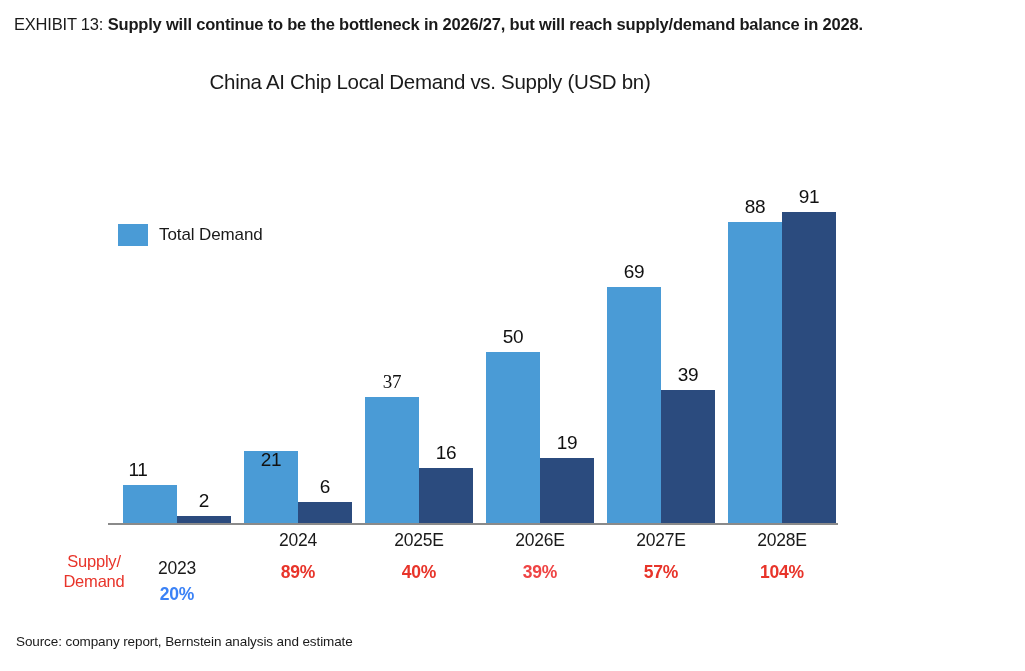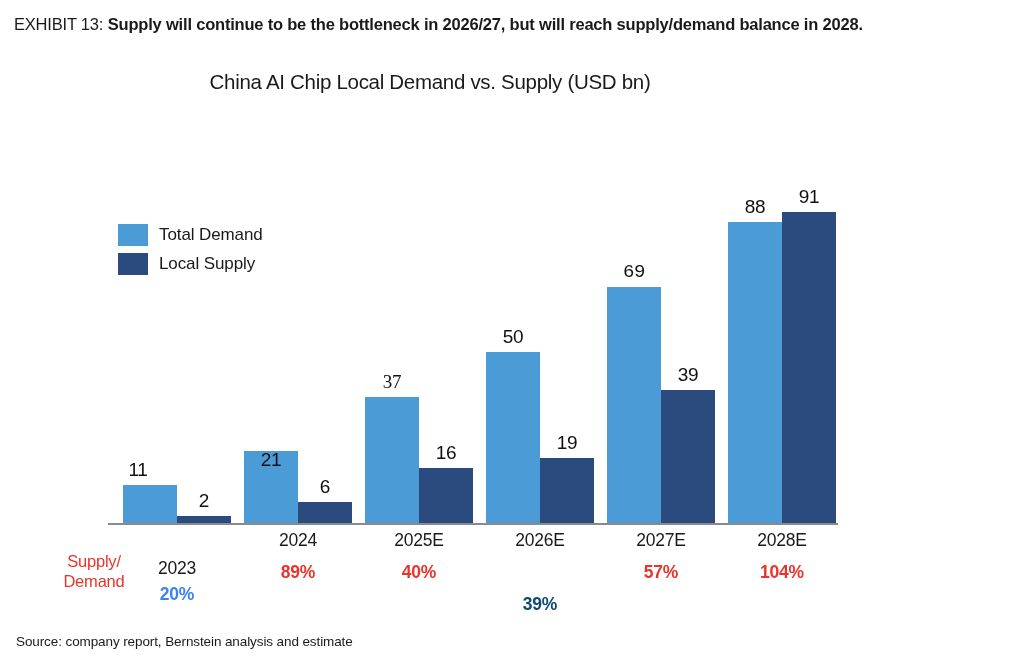--- a/index.html
+++ b/index.html
@@ -59,20 +59,21 @@
   
   #legend {
     position: absolute;
     left: 118px;
     top: 220px;
   }
   .legend-row {
     display: flex;
     align-items: center;
     height: 29px;
+    justify-content: space-between;
   }
   .legend-swatch {
     width: 30px;
     height: 22px;
     display: inline-block;
   }
   .legend-label {
     margin-left: 11px;
     font-size: 17px;
     letter-spacing: -0.1px;
@@ -145,24 +146,20 @@
 </div>
 
 <div id="chart-title">China AI Chip Local Demand vs. Supply (USD bn)</div>
 
 <div id="plot-area">
 
   <div id="legend">
       <div class="legend-row">
         <span class="legend-swatch" style="background: rgb(74, 155, 214);"></span>
         <span class="legend-label">Total Demand</span>
-      </div>
-      <div class="legend-row">
-        <span class="legend-swatch" style="background: rgb(43, 75, 126);"></span>
-        <span class="legend-label">Local Supply</span>
       </div>
     </div>
 
   <div id="bars-layer">
       <div class="bar" style="left: 123px; width: 54px; height: 38px; top: 485px; bottom: auto; background: rgb(74, 155, 214);"></div>
       <div class="bar-value" style="left: 98px; width: 80px; top: 459px;">11</div>
       <div class="bar" style="left: 177px; width: 54px; height: 7px; top: 516px; bottom: auto; background: rgb(43, 75, 126);"></div>
       <div class="bar-value" style="left: 164px; width: 80px; top: 490px;">2</div>
       <div class="bar" style="left: 244px; width: 54px; height: 72px; top: 451px; bottom: auto; background: rgb(74, 155, 214);"></div>
       <div class="bar-value" style="left: 231px; width: 80px; top: 449px;">21</div>
@@ -170,21 +167,21 @@
       <div class="bar-value" style="left: 285px; width: 80px; top: 476px;">6</div>
       <div class="bar" style="left: 365px; width: 54px; height: 126px; top: 397px; bottom: auto; background: rgb(74, 155, 214);"></div>
       <div class="bar-value" style="left: 352px; width: 80px; top: 371px; font-family: Liberation Serif, serif;">37</div>
       <div class="bar" style="left: 419px; width: 54px; height: 55px; top: 468px; bottom: auto; background: rgb(43, 75, 126);"></div>
       <div class="bar-value" style="left: 406px; width: 80px; top: 442px;">16</div>
       <div class="bar" style="left: 486px; width: 54px; height: 171px; top: 352px; bottom: auto; background: rgb(74, 155, 214);"></div>
       <div class="bar-value" style="left: 473px; width: 80px; top: 326px;">50</div>
       <div class="bar" style="left: 540px; width: 54px; height: 65px; top: 458px; bottom: auto; background: rgb(43, 75, 126);"></div>
       <div class="bar-value" style="left: 527px; width: 80px; top: 432px;">19</div>
       <div class="bar" style="left: 607px; width: 54px; height: 236px; top: 287px; bottom: auto; background: rgb(74, 155, 214);"></div>
-      <div class="bar-value" style="left: 594px; width: 80px; top: 261px; font-family: Liberation Mono, monospace;">69</div>
+      <div class="bar-value" style="left: 594px; width: 80px; top: 261px;">69</div>
       <div class="bar" style="left: 661px; width: 54px; height: 133px; top: 390px; bottom: auto; background: rgb(43, 75, 126);"></div>
       <div class="bar-value" style="left: 648px; width: 80px; top: 364px;">39</div>
       <div class="bar" style="left: 728px; width: 54px; height: 301px; top: 222px; bottom: auto; background: rgb(74, 155, 214);"></div>
       <div class="bar-value" style="left: 715px; width: 80px; top: 196px;">88</div>
       <div class="bar" style="left: 782px; width: 54px; height: 311px; top: 212px; bottom: auto; background: rgb(43, 75, 126);"></div>
       <div class="bar-value" style="left: 769px; width: 80px; top: 186px;">91</div>
     </div>
 
   <div id="axis-line" style="left: 108px; width: 730px; top: 523px;"></div>
 
@@ -194,21 +191,21 @@
       <div class="tick-label" style="left: 348px; width: 142px; top: 530px;">2025E</div>
       <div class="tick-label" style="left: 469px; width: 142px; top: 530px;">2026E</div>
       <div class="tick-label" style="left: 590px; width: 142px; top: 530px;">2027E</div>
       <div class="tick-label" style="left: 711px; width: 142px; top: 530px;">2028E</div>
     </div>
 
   <div id="ratio-layer">
       <div class="ratio-label" style="color: #3b82f6; left: 106px; width: 142px; top: 584px;">20%</div>
       <div class="ratio-label" style="color: rgb(232, 52, 42); left: 227px; width: 142px; top: 562px;">89%</div>
       <div class="ratio-label" style="color: rgb(232, 52, 42); left: 348px; width: 142px; top: 562px;">40%</div>
-      <div class="ratio-label" style="color: #0c4a6e; left: 469px; width: 142px; top: 562px; margin-top: 32px;">39%</div>
+      <div class="ratio-label" style="color: #ef4444; left: 469px; width: 142px; top: 562px;">39%</div>
       <div class="ratio-label" style="color: rgb(232, 52, 42); left: 590px; width: 142px; top: 562px;">57%</div>
       <div class="ratio-label" style="color: rgb(232, 52, 42); left: 711px; width: 142px; top: 562px;">104%</div>
     </div>
 
   <div id="ratio-axis-title" style="color: rgb(232, 52, 42);">
     <div>Supply/</div>
     <div>Demand</div>
   </div>
 </div>
 

